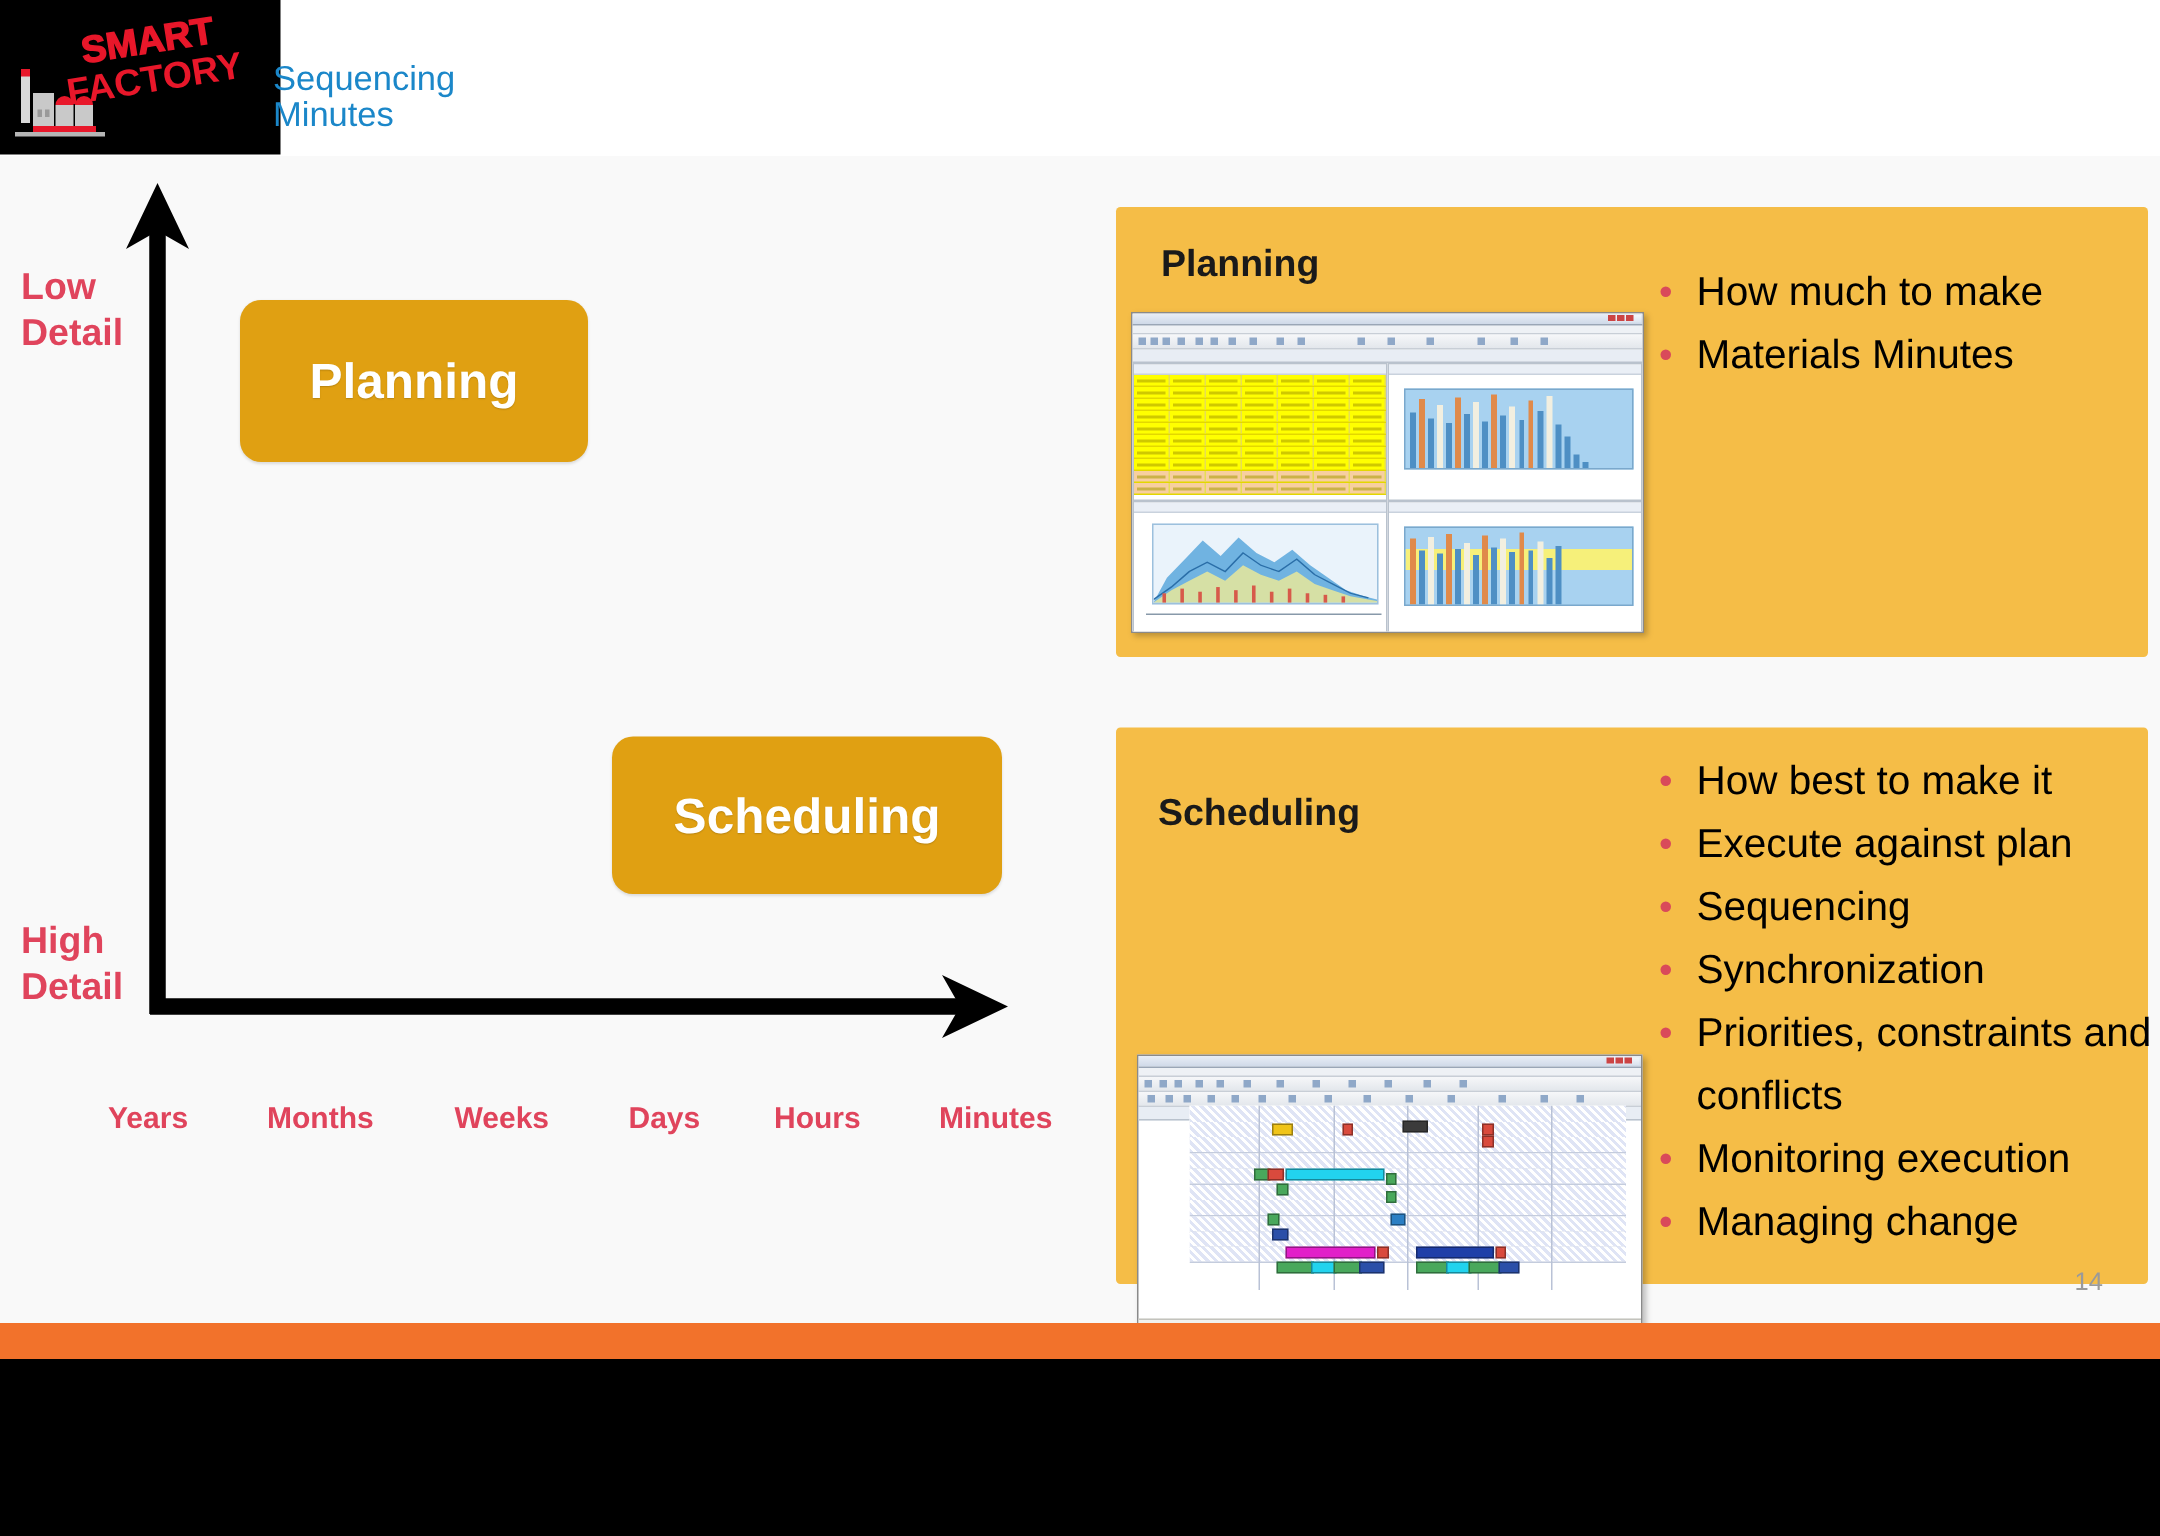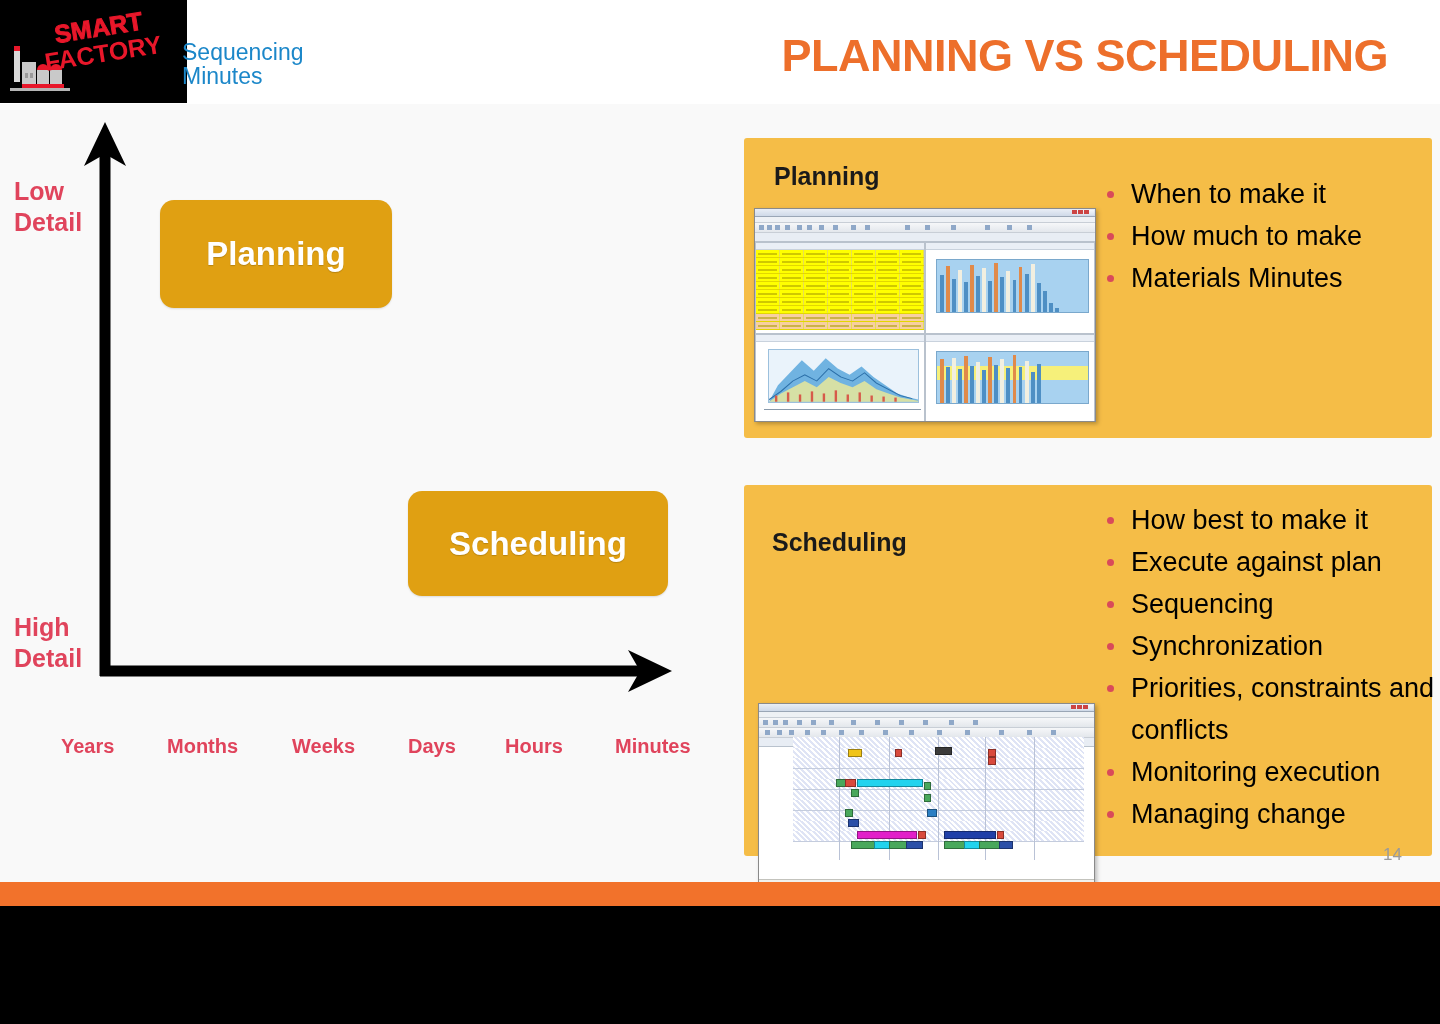--- a/index.html
+++ b/index.html
@@ -68,21 +68,21 @@
     box-shadow:0 1px 2px rgba(0,0,0,0.12);
     display:flex;align-items:center;justify-content:center;
   }
   .node-box span{
     color:#ffffff;font-weight:bold;font-size:33px;
     font-family:"Liberation Sans", sans-serif;
     text-shadow:0 1px 1px rgba(0,0,0,0.18);
   }
   .node-planning{left:160px;top:96px;width:232px;height:108px;}
   .node-scheduling{left:408px;top:387px;width:260px;height:105px;}
-  .tick-row{position:absolute;left:4px;top:631px;width:740px;height:36px;}
+  .tick-row{position:absolute;left:15px;top:631px;width:740px;height:36px;}
   .tick{
     position:absolute;color:#e0445c;font-weight:bold;font-size:20px;
     font-family:"Liberation Sans", sans-serif;white-space:nowrap;
   }
   
   .panel{
     position:absolute;background:#f5bd47;border-radius:3px;
   }
   .panel-planning{left:744px;top:34px;width:688px;height:300px;}
   .panel-scheduling{left:744px;top:381px;width:688px;height:371px;}
@@ -187,21 +187,20 @@
       <span class="logo-smart">SMART</span>
       <span class="logo-factory">FACTORY</span>
     </div>
   </div>
 
   <div class="brand-text">
     <div>Sequencing</div>
     <div>Minutes</div>
   </div>
 
-  <div class="slide-title">PLANNING VS SCHEDULING</div>
 </div>
 
 <div class="stage">
 
   <svg class="axis-svg" viewBox="0 0 740 700">
 
     <line x1="105" y1="50" x2="105" y2="572" stroke="#000" stroke-width="11"></line>
     <polygon points="105,18 84,62 105,50 126,62" fill="#000"></polygon>
 
     <line x1="100" y1="567" x2="640" y2="567" stroke="#000" stroke-width="11"></line>
@@ -430,21 +429,20 @@
             <div class="bar t" style="left:58%;height:82%"></div>
             <div class="bar" style="left:62%;height:60%"></div>
             <div class="bar" style="left:66%;height:76%"></div>
           </div>
         </div>
 
       </div>
     </div>
 
     <ul class="bullets bl-planning">
-      <li>When to make it</li>
       <li>How much to make</li>
       <li>Materials Minutes</li>
     </ul>
   </div>
 
   <div class="panel panel-scheduling">
     <div class="panel-title pt-scheduling">Scheduling</div>
 
     <div class="shot shot-scheduling">
       <div class="sw-title">

